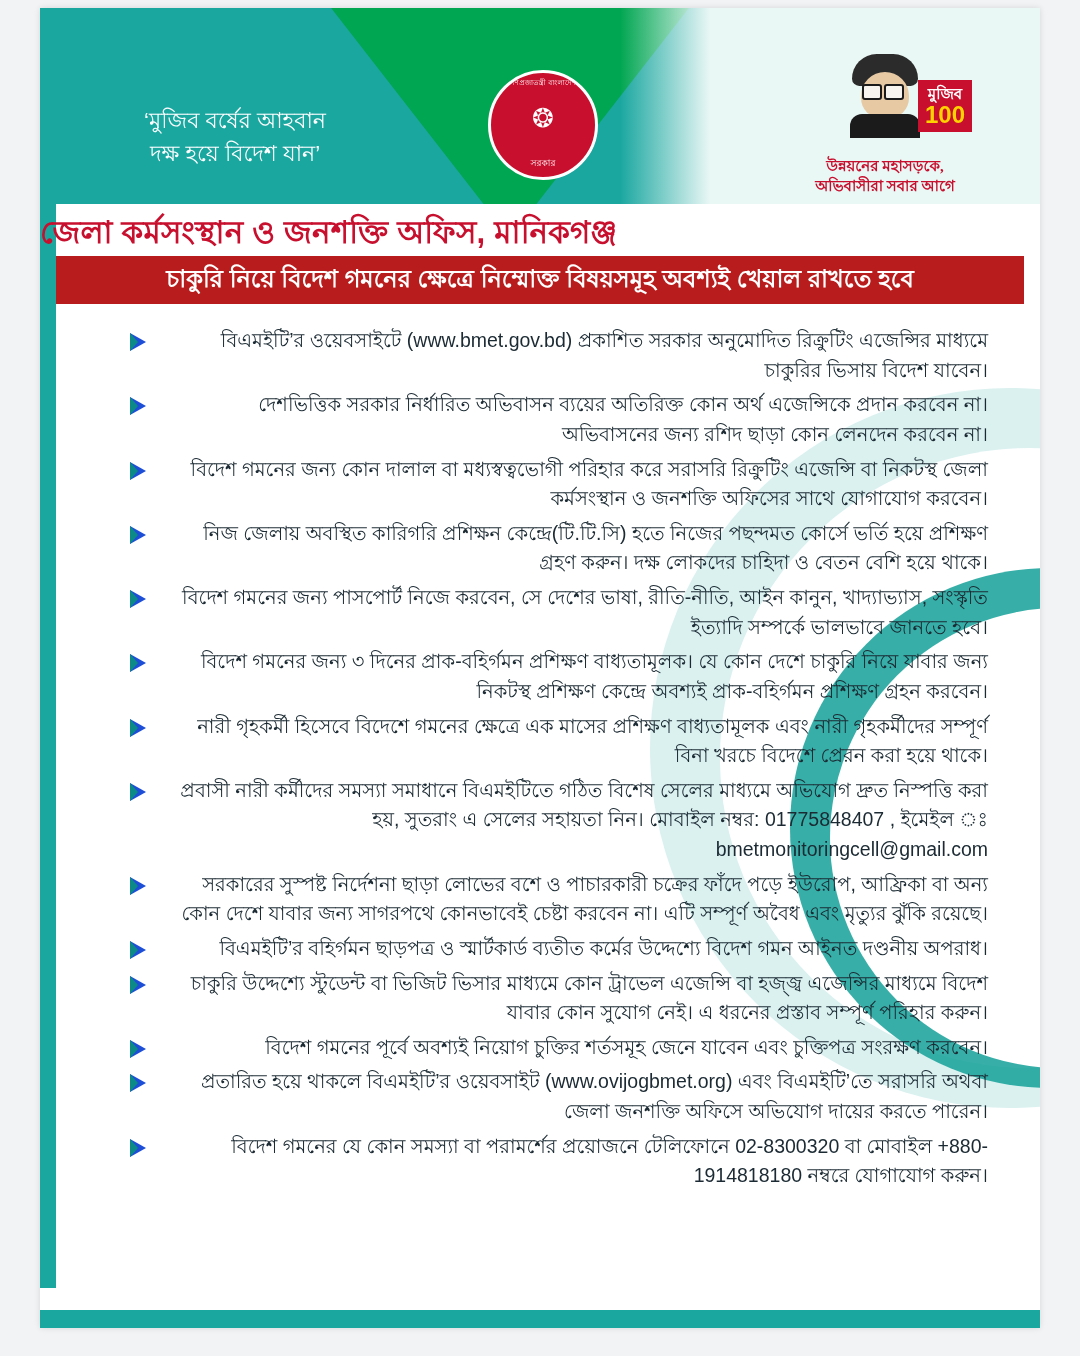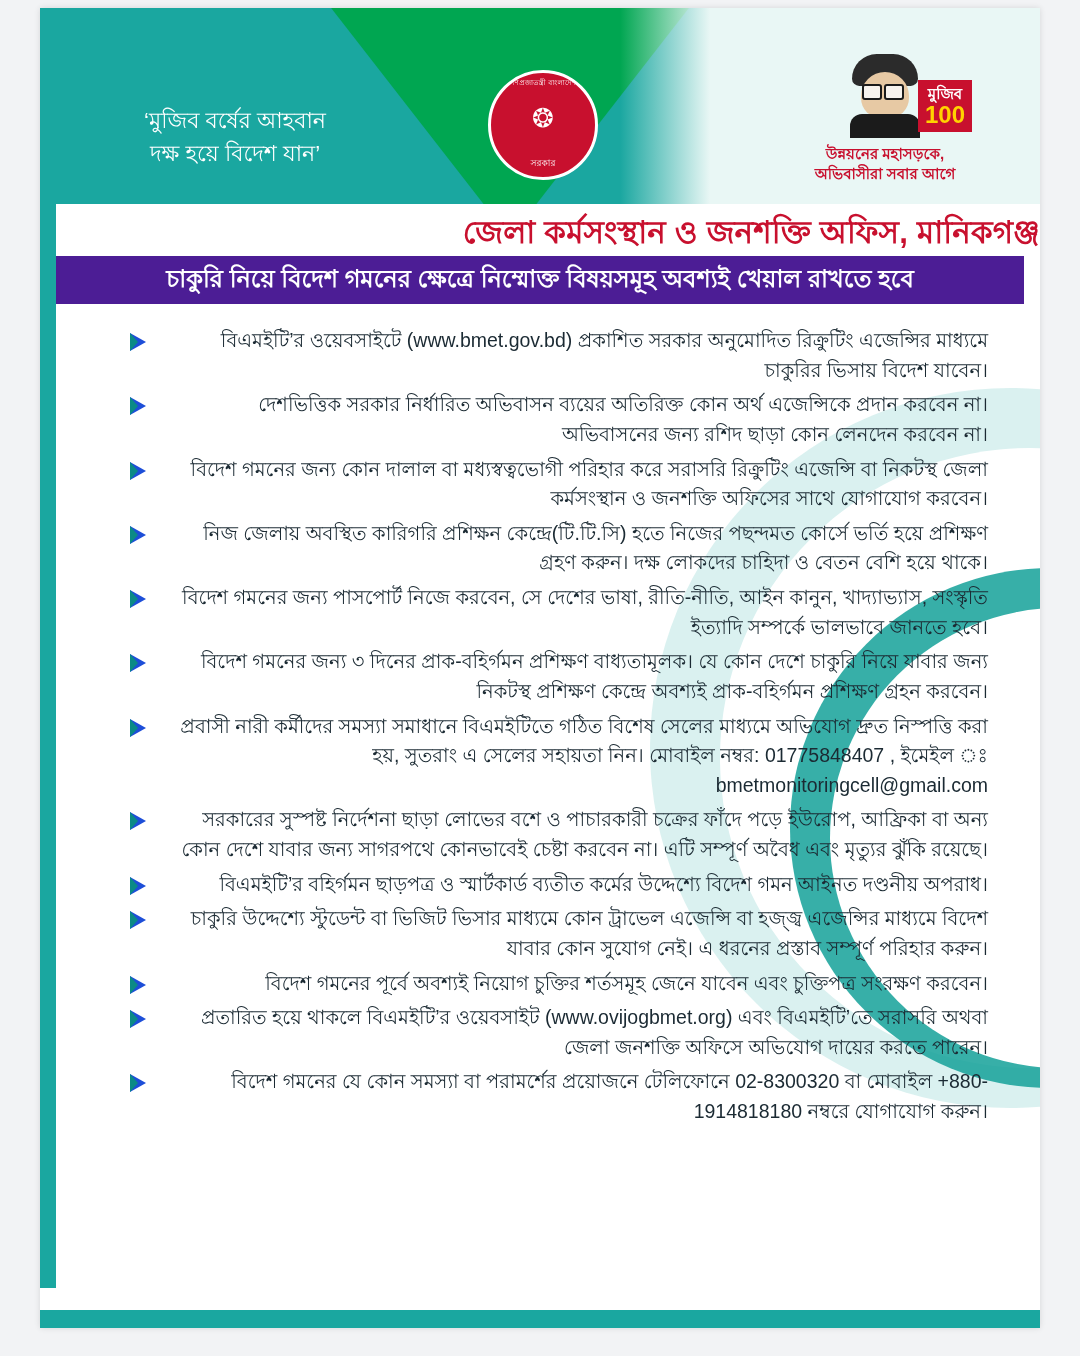--- a/index.html
+++ b/index.html
@@ -126,25 +126,26 @@
     color: #fff;
     font-size: 15px;
     font-weight: bold;
     line-height: 1.05;
     padding-top: 6px;
     box-sizing: border-box;
     text-align: center;
   }
   .mujib-badge .b100 { font-size: 24px; color: #ffd200; }
   .mujib-cap {
-    margin-top: 4px;
+    margin-top: 16px;
     color: #c8102e;
     font-size: 15px;
     font-weight: bold;
     line-height: 1.35;
+    font-family: Liberation Serif, serif;
   }
 
   
   .curve-a {
     position: absolute;
     right: -330px; top: 380px;
     width: 720px; height: 720px;
     border-radius: 50%;
     background: #1aa7a0;
     opacity: .16;
@@ -188,31 +189,31 @@
     left: 0; bottom: 18px;
     width: 1000px; height: 22px;
     background: #ffffff;
   }
 
   
   .office-title {
     position: absolute;
     left: 0; top: 200px;
     width: 1000px;
-    text-align: right;
+    text-align: left;
     color: #c8102e;
     font-size: 31px;
     font-weight: bold;
     letter-spacing: .2px;
   }
   .ribbon {
     position: absolute;
     left: 16px; top: 248px;
     width: 968px; height: 48px;
-    background: #4c1d95;
+    background: #b91c1c;
     display: flex;
     align-items: center;
     justify-content: center;
   }
   .ribbon span {
     color: #ffffff;
     font-size: 24px;
     font-weight: bold;
   }
 
@@ -325,20 +326,24 @@
       <div class="item">
         <span class="bullet"></span>
         <p>বিদেশ গমনের জন্য পাসপোর্ট নিজে করবেন, সে দেশের ভাষা, রীতি-নীতি, আইন কানুন, খাদ্যাভ্যাস, সংস্কৃতি ইত্যাদি সম্পর্কে ভালভাবে জানতে হবে।</p>
       </div>
       <div class="item">
         <span class="bullet"></span>
         <p>বিদেশ গমনের জন্য ৩ দিনের প্রাক-বহির্গমন প্রশিক্ষণ বাধ্যতামূলক। যে কোন দেশে চাকুরি নিয়ে যাবার জন্য নিকটস্থ প্রশিক্ষণ কেন্দ্রে অবশ্যই প্রাক-বহির্গমন প্রশিক্ষণ গ্রহন করবেন।</p>
       </div>
       <div class="item">
         <span class="bullet"></span>
+        <p>নারী গৃহকর্মী হিসেবে বিদেশে গমনের ক্ষেত্রে এক মাসের প্রশিক্ষণ বাধ্যতামূলক এবং নারী গৃহকর্মীদের সম্পূর্ণ বিনা খরচে বিদেশে প্রেরন করা হয়ে থাকে।</p>
+      </div>
+      <div class="item">
+        <span class="bullet"></span>
         <p>প্রবাসী নারী কর্মীদের সমস্যা সমাধানে বিএমইটিতে গঠিত বিশেষ সেলের মাধ্যমে অভিযোগ দ্রুত নিস্পত্তি করা হয়, সুতরাং এ সেলের সহায়তা নিন। মোবাইল নম্বর: 01775848407 , ইমেইল ঃ bmetmonitoringcell@gmail.com</p>
       </div>
       <div class="item">
         <span class="bullet"></span>
         <p>সরকারের সুস্পষ্ট নির্দেশনা ছাড়া লোভের বশে ও পাচারকারী চক্রের ফাঁদে পড়ে ইউরোপ, আফ্রিকা বা অন্য কোন দেশে যাবার জন্য সাগরপথে কোনভাবেই চেষ্টা করবেন না। এটি সম্পূর্ণ অবৈধ এবং মৃত্যুর ঝুঁকি রয়েছে।</p>
       </div>
       <div class="item">
         <span class="bullet"></span>
         <p>বিএমইটি’র বহির্গমন ছাড়পত্র ও স্মার্টকার্ড ব্যতীত কর্মের উদ্দেশ্যে বিদেশ গমন আইনত দণ্ডনীয় অপরাধ।</p>
       </div>

